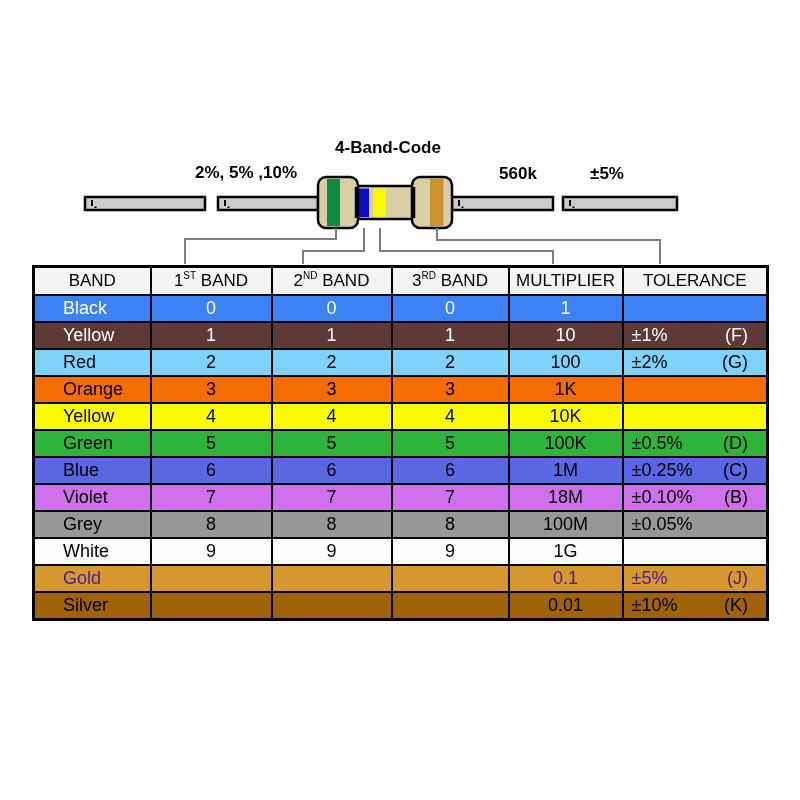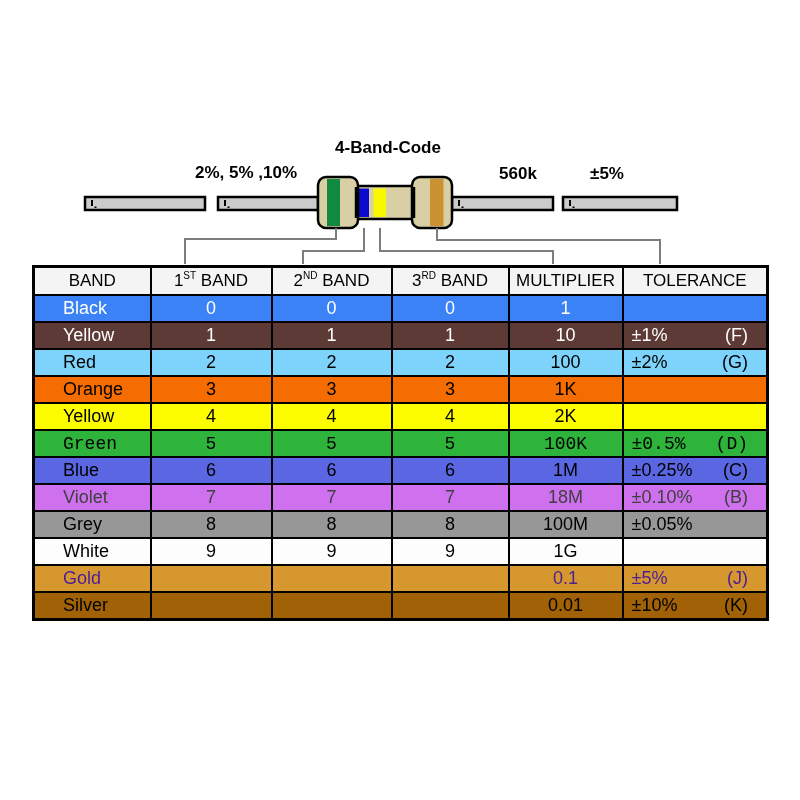--- a/index.html
+++ b/index.html
@@ -144,29 +144,29 @@
               <span></span>
               <span></span>
             </div>
           </td>
       </tr>
       <tr style="background: rgb(253, 253, 0); color: rgb(0, 0, 0);">
         <td class="cname">Yellow</td>
         <td>4</td>
         <td>4</td>
         <td>4</td>
-        <td>2K</td>
-        <td class="tol">
-            <div class="tolwrap">
-              <span></span>
-              <span></span>
-            </div>
-          </td>
-      </tr>
-      <tr style="background: rgb(46, 180, 58); color: rgb(0, 0, 0); font-family: Liberation Mono, monospace;">
+        <td>10K</td>
+        <td class="tol">
+            <div class="tolwrap">
+              <span></span>
+              <span></span>
+            </div>
+          </td>
+      </tr>
+      <tr style="background: rgb(46, 180, 58); color: rgb(0, 0, 0);">
         <td class="cname">Green</td>
         <td>5</td>
         <td>5</td>
         <td>5</td>
         <td>100K</td>
         <td class="tol">
             <div class="tolwrap">
               <span>±0.5%</span>
               <span>(D)</span>
             </div>
@@ -178,21 +178,21 @@
         <td>6</td>
         <td>6</td>
         <td>1M</td>
         <td class="tol">
             <div class="tolwrap">
               <span>±0.25%</span>
               <span>(C)</span>
             </div>
           </td>
       </tr>
-      <tr style="background: rgb(207, 112, 238); color: #404040;">
+      <tr style="background: rgb(207, 112, 238); color: #000000;">
         <td class="cname">Violet</td>
         <td>7</td>
         <td>7</td>
         <td>7</td>
         <td>18M</td>
         <td class="tol">
             <div class="tolwrap">
               <span>±0.10%</span>
               <span>(B)</span>
             </div>

